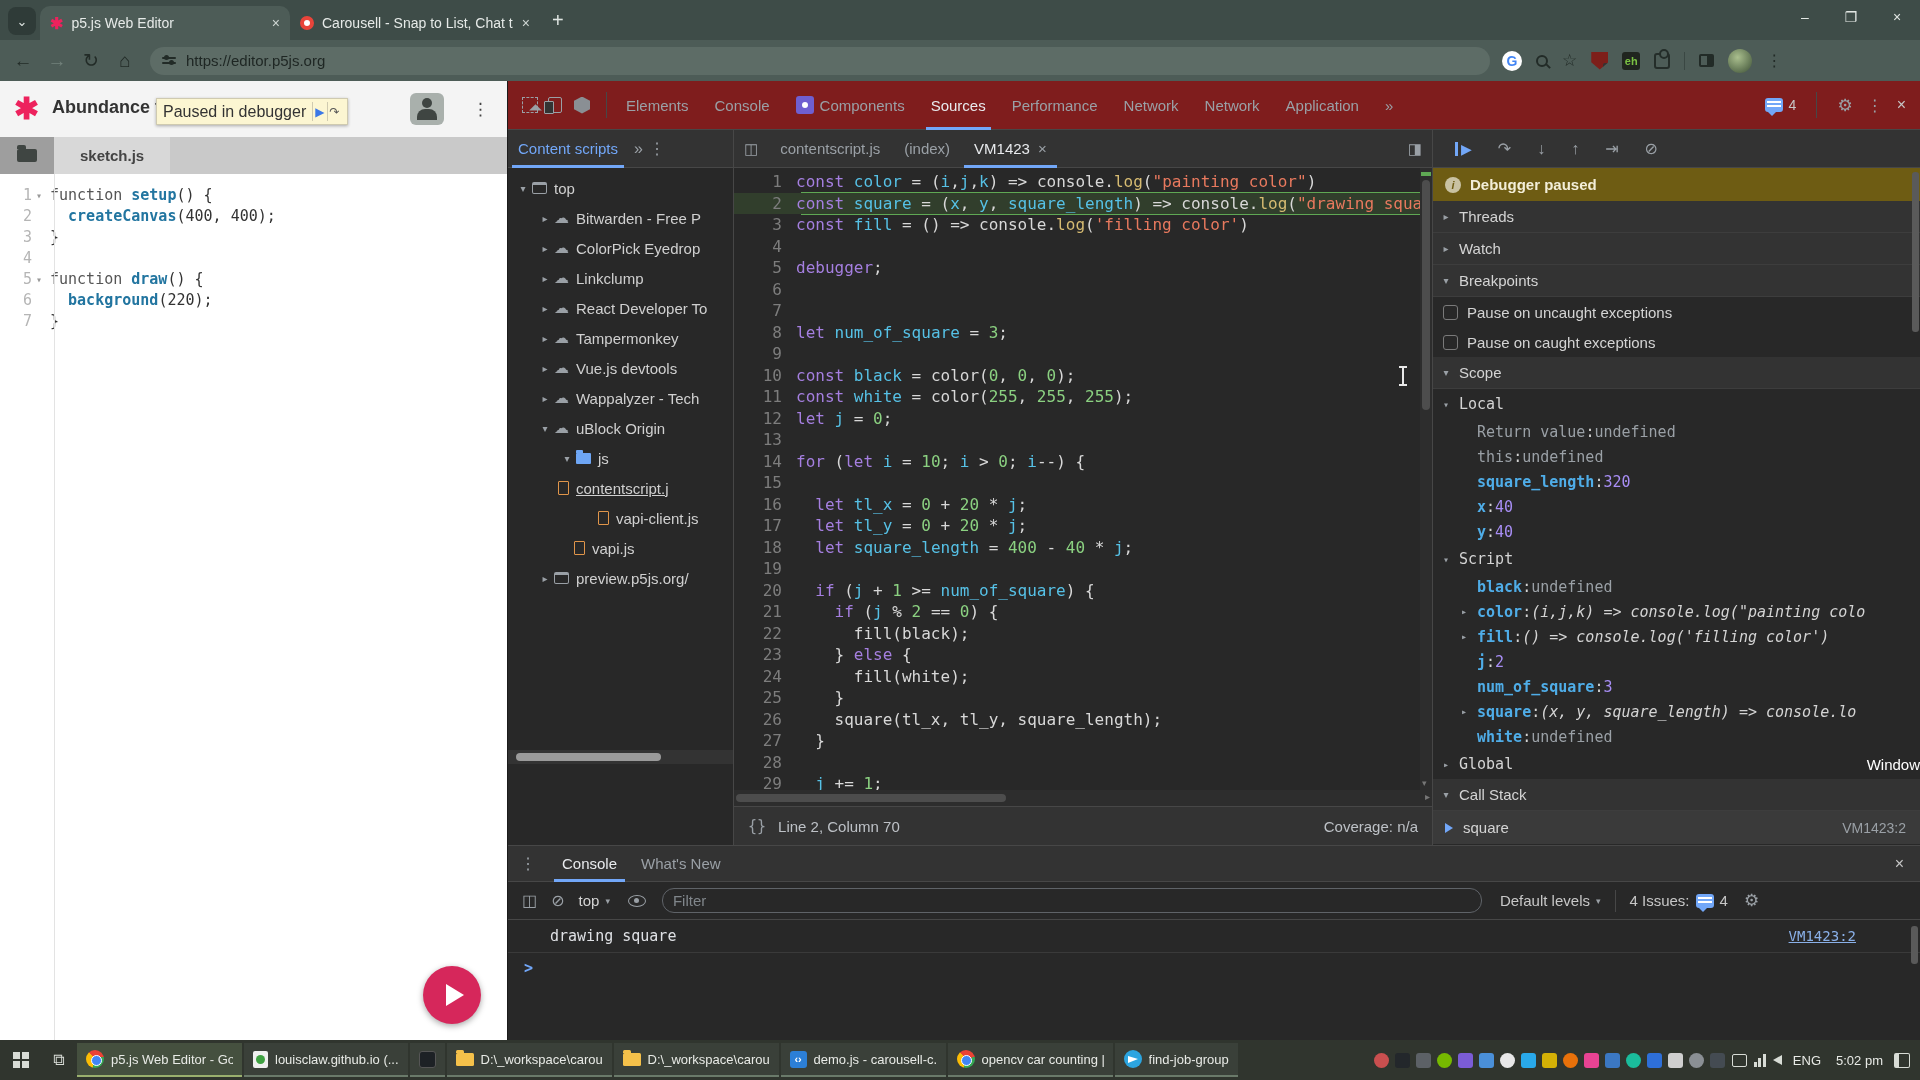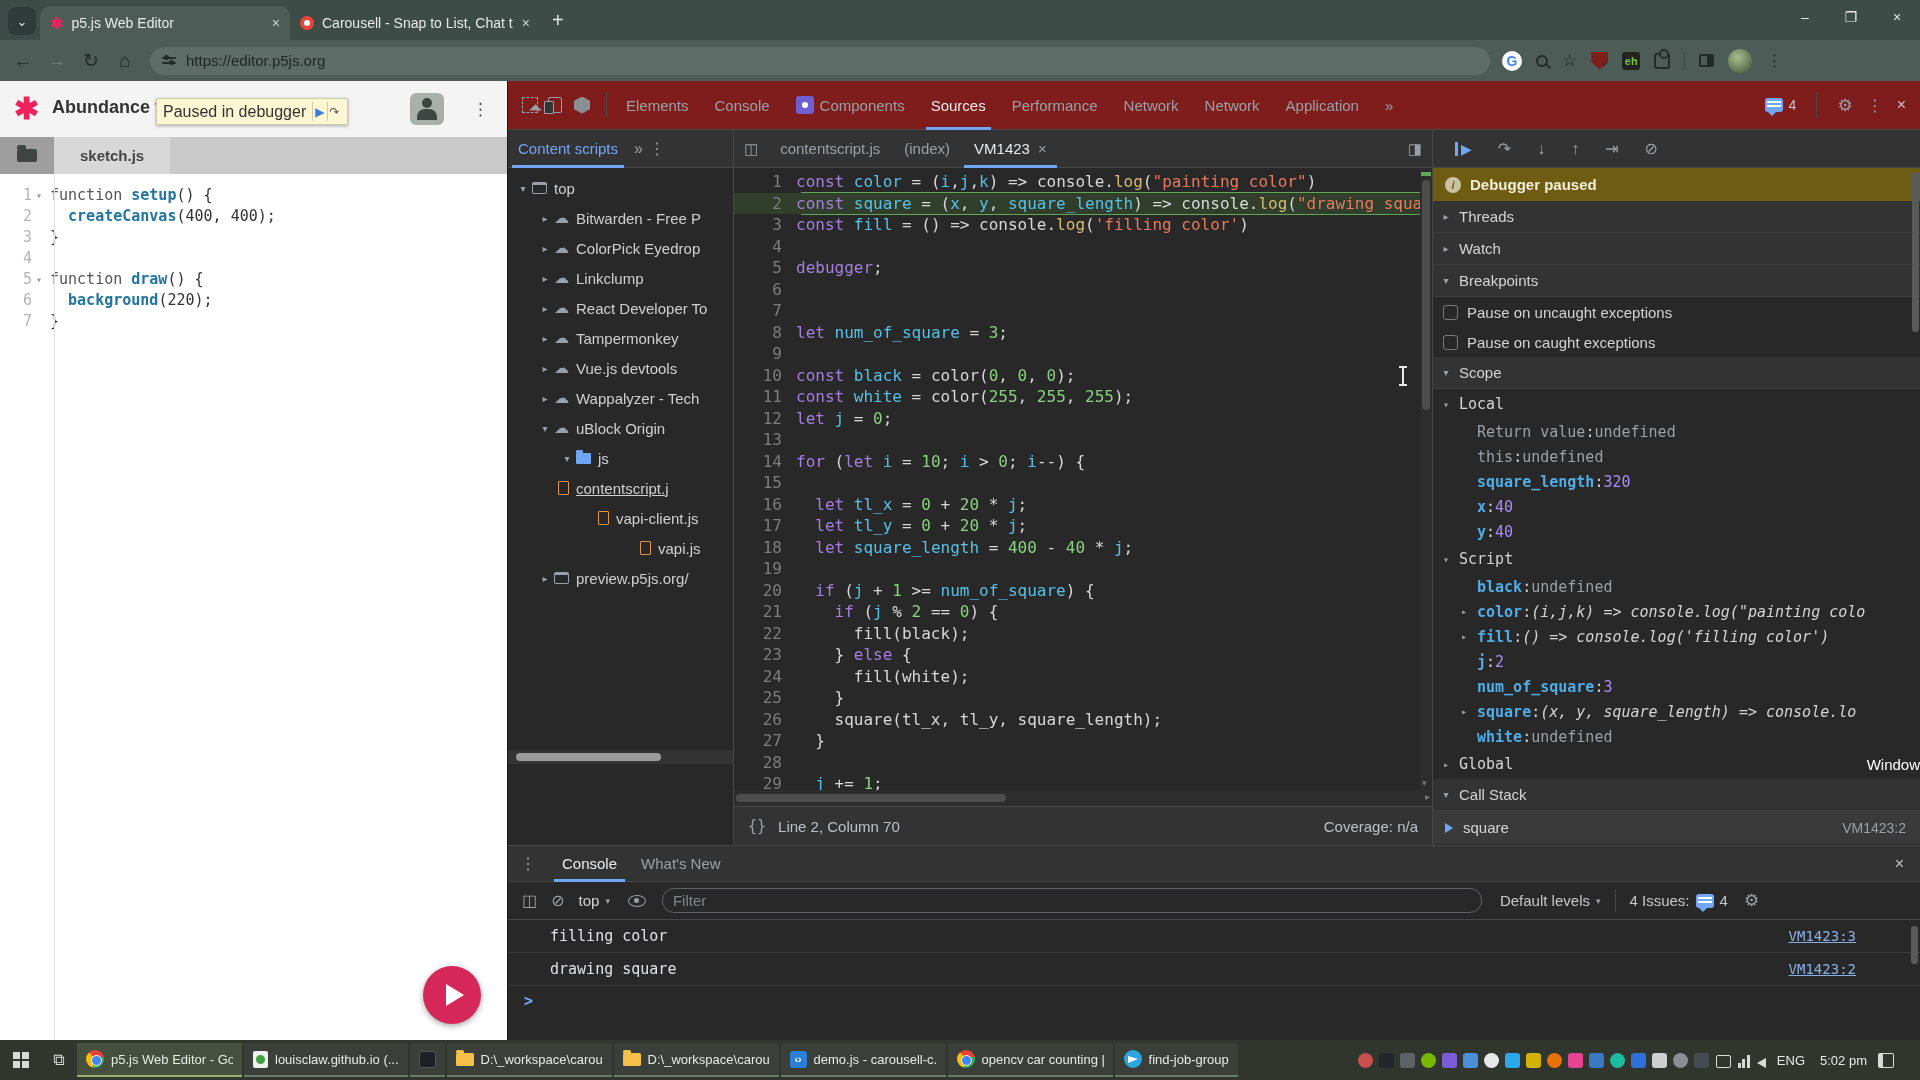--- a/index.html
+++ b/index.html
@@ -208,21 +208,21 @@
   .ic-chrome { width:18px; height:18px; border-radius:50%; background:conic-gradient(from -45deg, #ea4335 0 120deg, #34a853 120deg 240deg, #fbbc05 240deg 360deg); position:relative; flex:0 0 18px; }
   .ic-chrome::after { content:""; position:absolute; left:4.5px; top:4.5px; width:9px; height:9px; border-radius:50%; background:#4285f4; border:1.5px solid #fff; }
   .ic-page { width:15px; height:17px; background:#f0f0f0; border-radius:2px; position:relative; flex:0 0 15px; }
   .ic-page::after { content:""; position:absolute; left:3px; top:4px; width:9px; height:9px; border-radius:50%; background:#3fa142; }
   .ic-darkapp { width:17px; height:17px; background:#1d2125; border-radius:3px; border:1px solid #555; flex:0 0 17px; }
   .ic-wfolder { width:18px; height:13px; background:#f5c14a; border-radius:1.5px; position:relative; flex:0 0 18px; }
   .ic-wfolder::before { content:""; position:absolute; top:-3px; left:0; width:8px; height:3px; background:#f5c14a; border-radius:1.5px 1.5px 0 0; }
   .ic-vscode { width:17px; height:17px; background:#2c7fd6; border-radius:3px; color:#fff; font-size:11px; font-weight:bold; text-align:center; line-height:17px; flex:0 0 17px; }
   .ic-telegram { width:18px; height:18px; border-radius:50%; background:#2ca5e0; position:relative; flex:0 0 18px; }
   .ic-telegram::after { content:""; position:absolute; left:4px; top:6px; border-left:10px solid #fff; border-top:3px solid transparent; border-bottom:4px solid transparent; }
-  .tray { margin-left:auto; display:flex; align-items:flex-end; gap:7px; padding-right:26px; }
+  .tray { margin-left:auto; display:flex; align-items:center; gap:7px; padding-right:10px; }
   .mini { width:15px; height:15px; border-radius:3px; }
   .tray-txt { color:#e8eae6; font-size:13px; margin:0 4px; }
   .tray-win { width:15px; height:13px; border:1.5px solid #d8dcd6; border-radius:2px; }
   .tray-net { display:flex; align-items:flex-end; gap:1.5px; height:13px; }
   .tray-net i { width:3px; background:#d8dcd6; }
   .tray-vol { width:0; height:0; border-top:5px solid transparent; border-bottom:5px solid transparent; border-right:9px solid #d8dcd6; position:relative; }
   .notif { width:16px; height:15px; border:1.5px solid #d8dcd6; border-radius:2px; border-left-width:5px; }
 </style>
 </head>
 <body>
@@ -409,21 +409,21 @@
             <div class="trow" style="padding-left: 34px; text-decoration: underline;">
               <span class="texp"></span>
               <span class="ticon ic-file"></span>
               <span>contentscript.j</span>
             </div>
             <div class="trow" style="padding-left: 74px;">
               <span class="texp"></span>
               <span class="ticon ic-file"></span>
               <span>vapi-client.js</span>
             </div>
-            <div class="trow" style="padding-left: 116px;">
+            <div class="trow" style="padding-left: 50px;">
               <span class="texp"></span>
               <span class="ticon ic-file"></span>
               <span>vapi.js</span>
             </div>
             <div class="trow" style="padding-left: 30px;">
               <span class="texp">▸</span>
               <span class="ticon ic-frame"></span>
               <span>preview.p5js.org/</span>
             </div>
           </div>
@@ -621,24 +621,20 @@
           </span>
         <span class="d-div"></span>
         <span class="d-issues">
             <span>4 Issues:</span>
             <span class="bubble-ic"></span>
             <span>4</span>
           </span>
         <span class="gear" style="margin-left:16px;margin-right:14px;">⚙</span>
       </div>
       <div class="d-msgs" id="console-msgs">
-          <div class="mrow">
-            <span>filling color</span>
-            <span class="mlink">VM1423:3</span>
-          </div>
           <div class="mrow">
             <span>drawing square</span>
             <span class="mlink">VM1423:2</span>
           </div>
           <div class="prompt">&gt;</div>
         </div>
       <div class="d-scrollthumb"></div>
     </div>
   </div>
 

